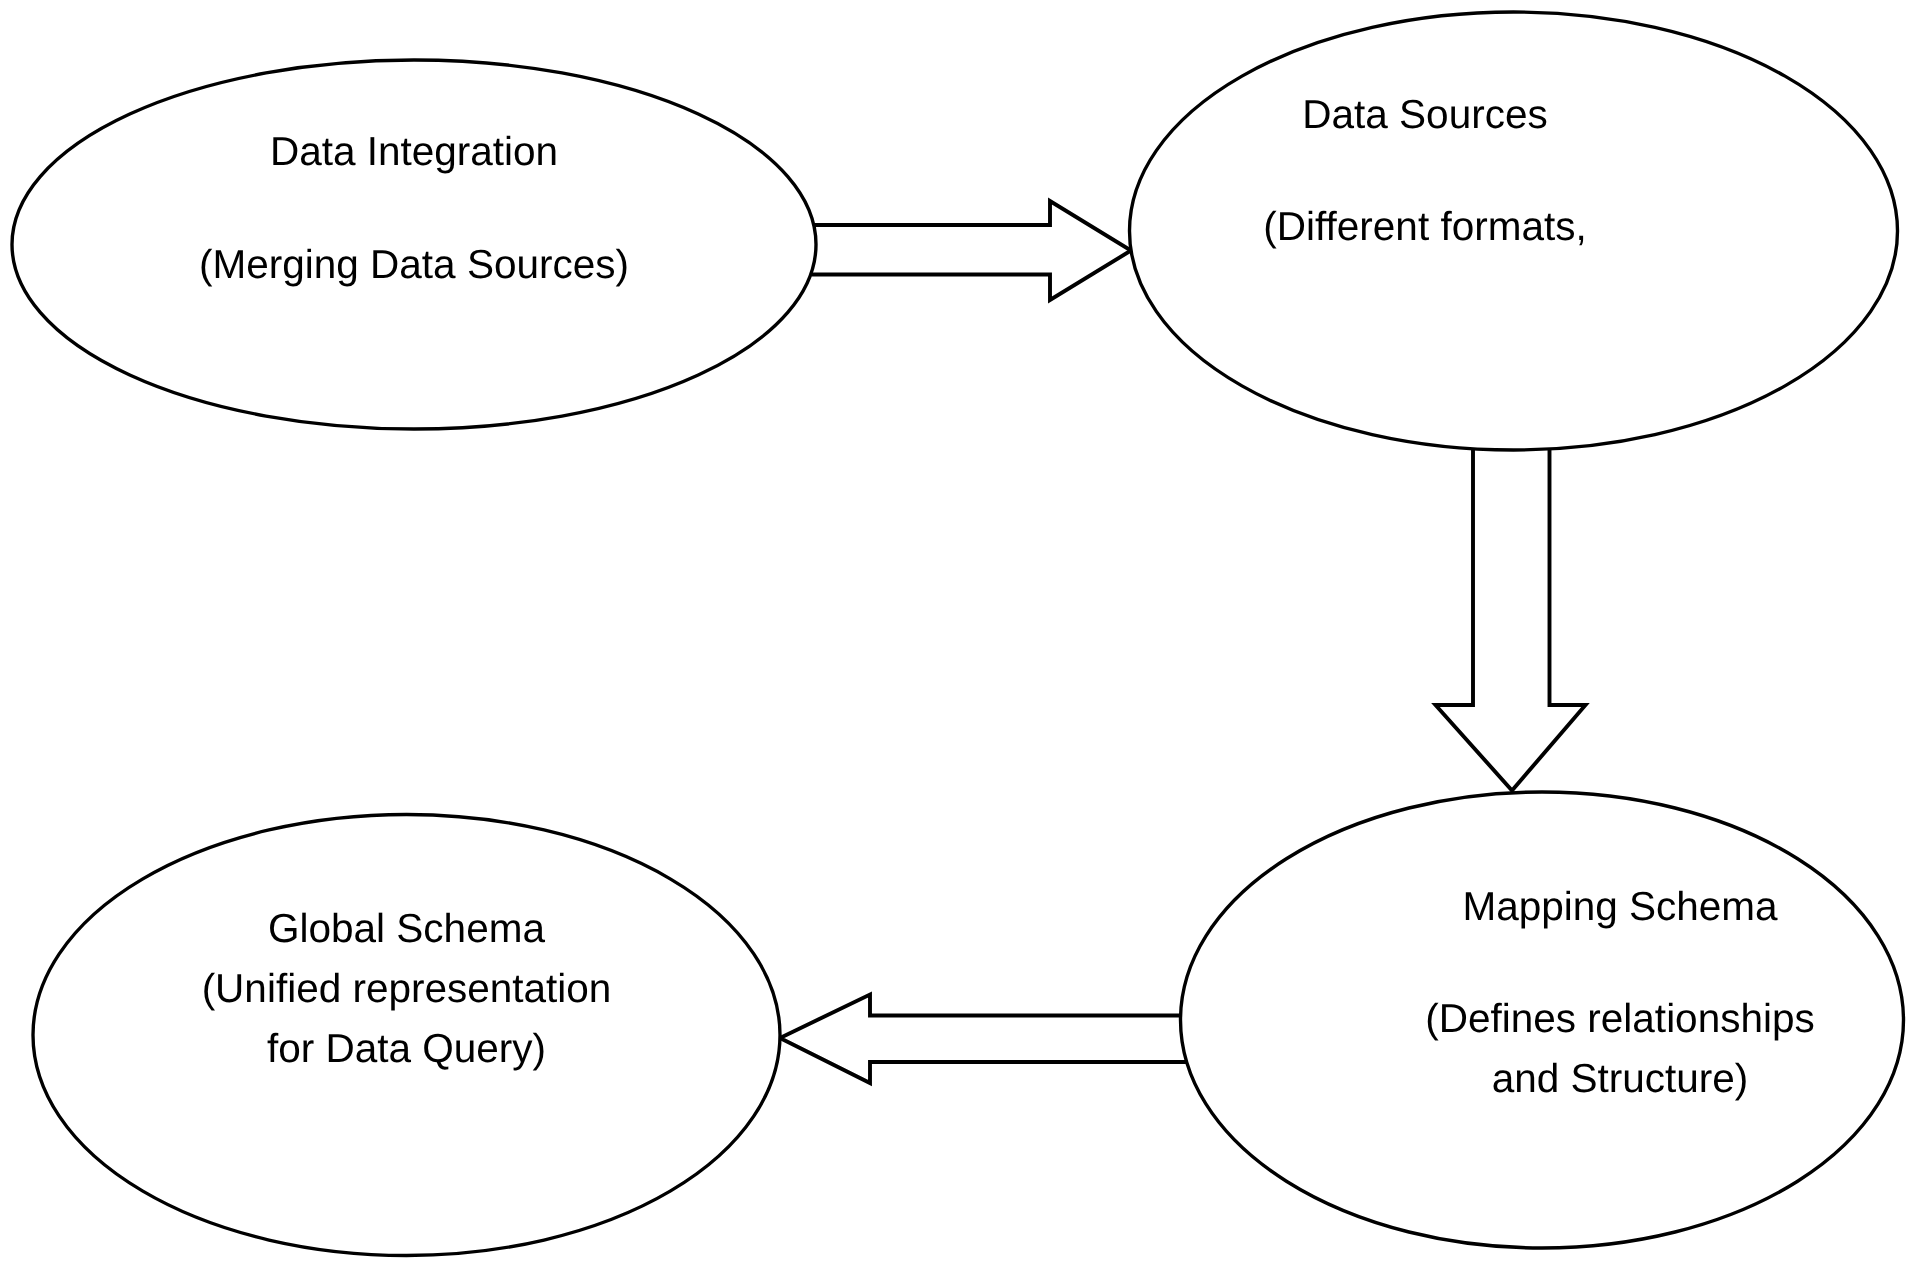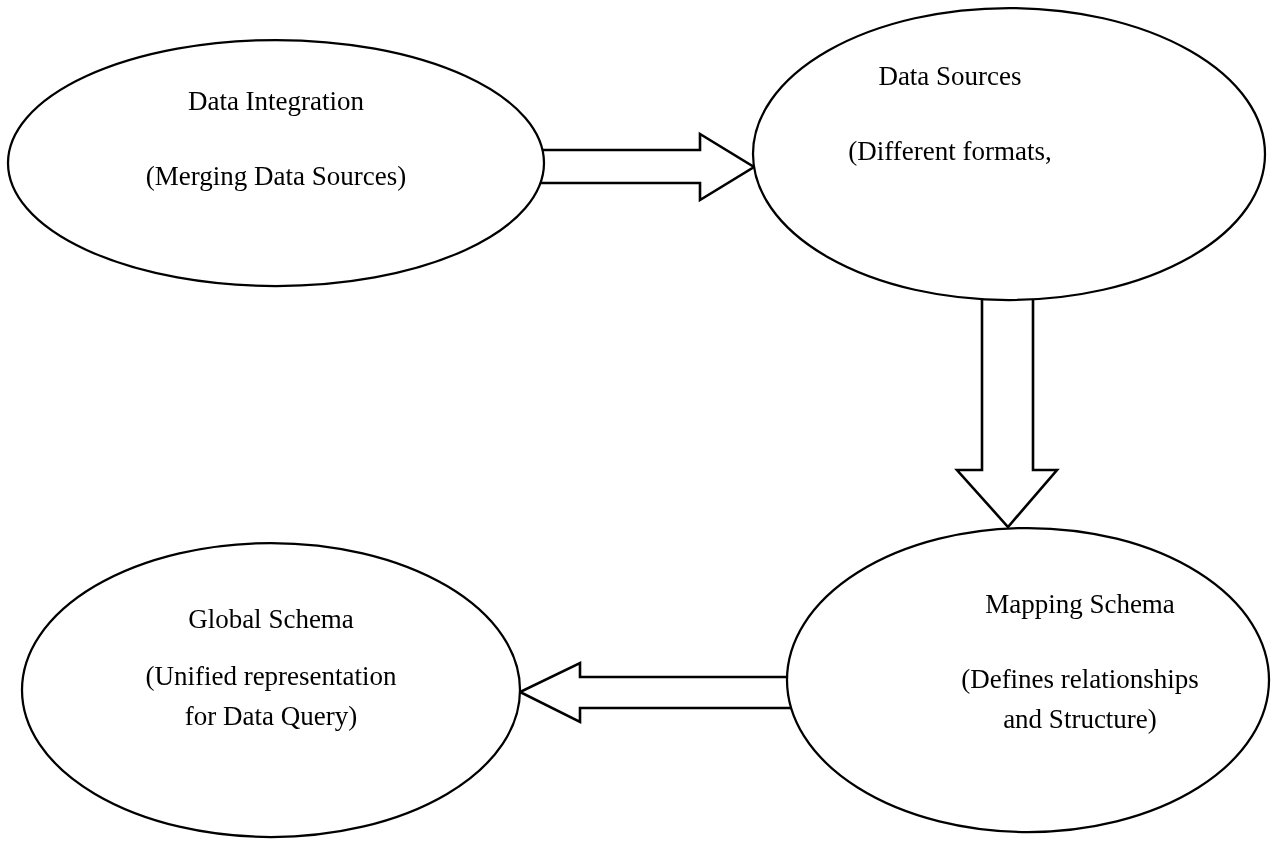--- a/index.html
+++ b/index.html
@@ -6,21 +6,21 @@
     margin: 0;
     padding: 0;
     background: var(--bg-color, #ffffff);
   }
   .canvas {
     position: relative;
     width: 1277px;
     height: 841px;
     background: var(--bg-color, #ffffff);
     overflow: hidden;
-    font-family: Liberation Serif, serif;
+    font-family: Liberation Sans, sans-serif;
     color: var(--text-color, #000000);
   }
   .diagram-svg {
     position: absolute;
     left: 0;
     top: 0;
     width: 1277px;
     height: 841px;
   }
   .shape {
@@ -46,21 +46,21 @@
   .node-text.n-data-integration { left: 276px; top: 81px;  }
   .node-text.n-data-integration .node-subtitle { margin-top: 35px; text-align: right; }
 
   .node-text.n-data-sources     { left: 950px; top: 56px; }
   .node-text.n-data-sources .node-subtitle { margin-top: 35px; }
 
   .node-text.n-mapping-schema   { left: 1080px; top: 584px; }
   .node-text.n-mapping-schema .node-subtitle { margin-top: 35px; }
 
   .node-text.n-global-schema    { left: 271px; top: 599px; }
-  .node-text.n-global-schema .node-subtitle { margin-top: 17px; }
+  .node-text.n-global-schema .node-subtitle { margin-top: 0; }
 </style>
 </head>
 <body>
 
 <div class="canvas">
 
   <svg class="diagram-svg" viewBox="0 0 1277 841" xmlns="http://www.w3.org/2000/svg">
 
     <path class="shape arrow-shape" d="M 541 150 H 700 V 134 L 754 167 L 700 200 V 183 H 541"></path>
     <path class="shape arrow-shape" d="M 982 293 V 470 H 957 L 1008 527 L 1057 470 H 1033 V 293"></path>

